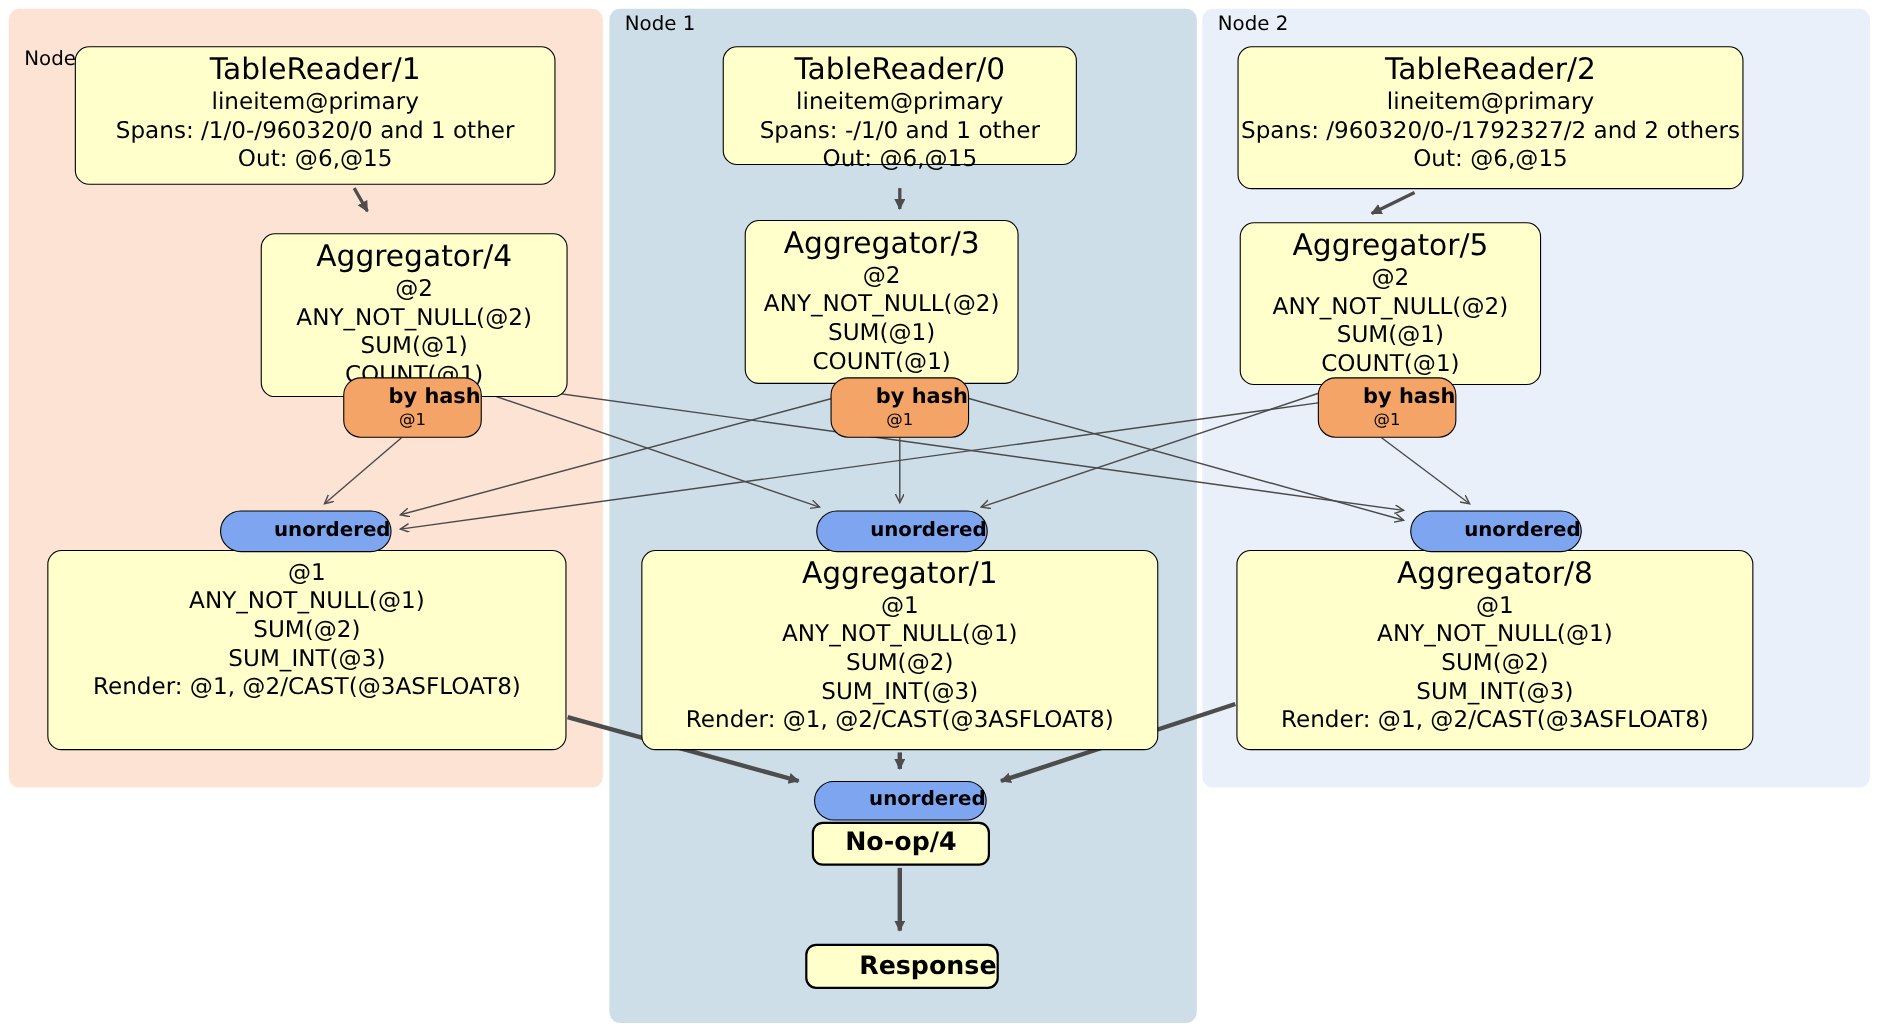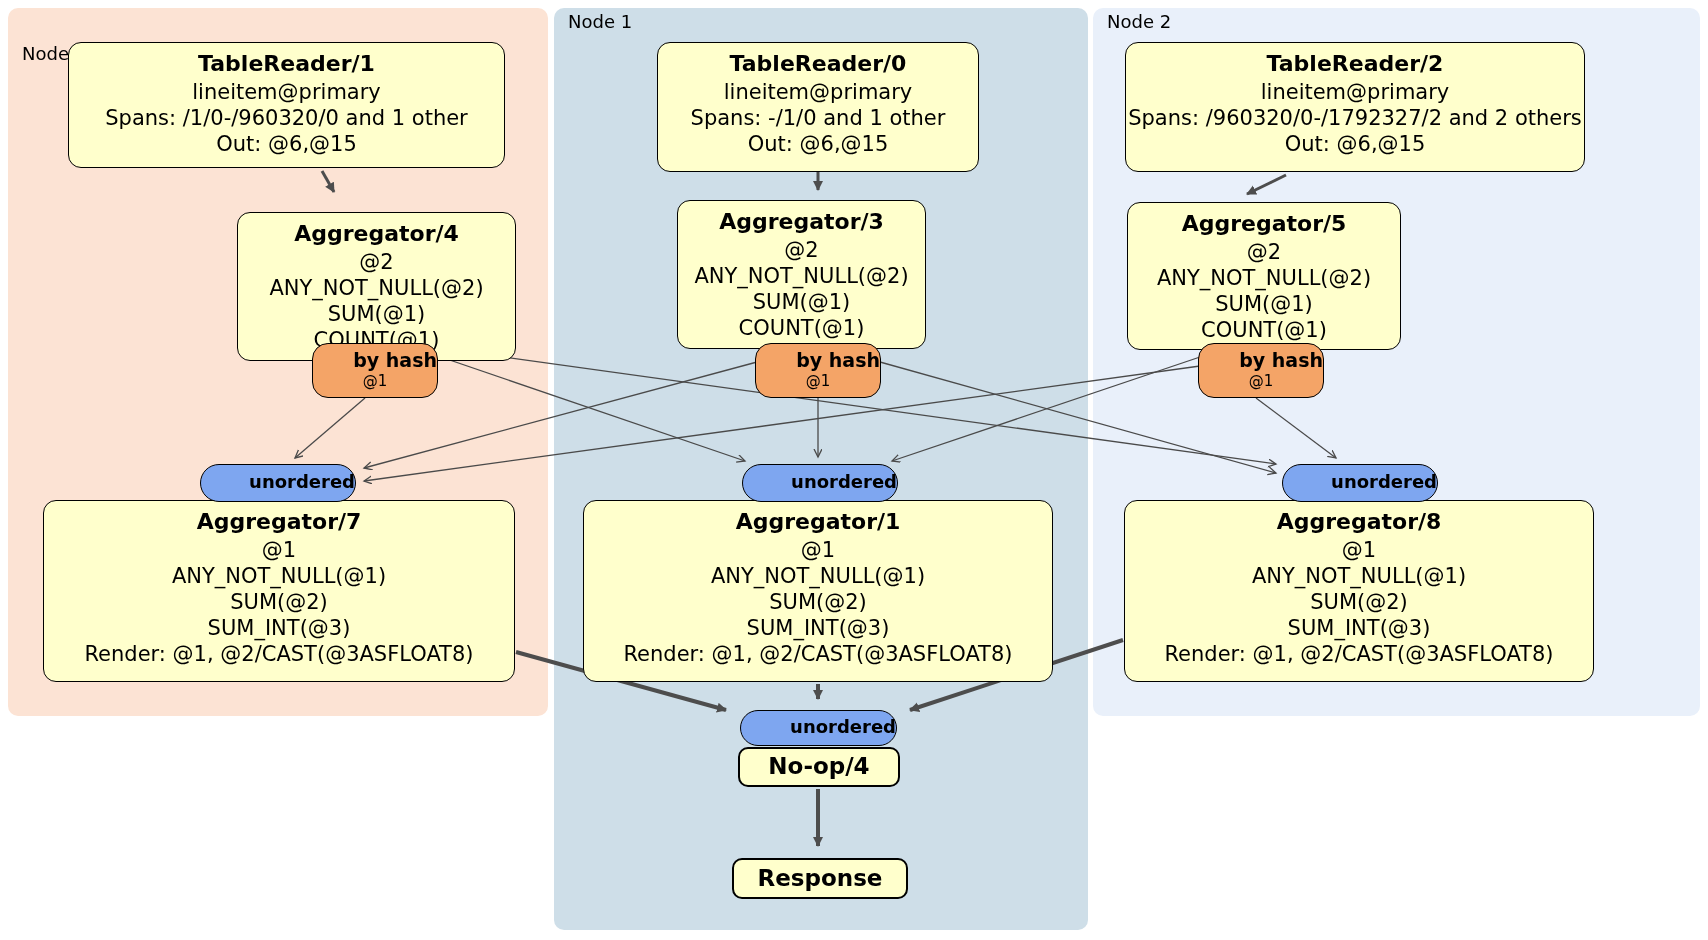--- a/index.html
+++ b/index.html
@@ -12,21 +12,21 @@
   .panel.n3{background:var(--panel_node3);}
   .panel.n1{background:var(--panel_node1);}
   .panel.n2{background:var(--panel_node2);}
   .nlabel{position:absolute;z-index:1;font-size:18px;line-height:22px;color:#000;}
   #edges{position:absolute;left:0;top:0;z-index:1;}
   .box{
     position:absolute;z-index:2;background:var(--box_fill);
     border:1.5px solid #000;border-radius:13px;text-align:center;
     padding-top:6px;box-sizing:border-box;
   }
-  .box-title{font-weight:bold;font-size:22px;line-height:30px;white-space:nowrap;}
+  .box-title{font-weight:normal;font-size:27px;line-height:30px;white-space:nowrap;}
   .box-line{font-size:21px;line-height:26px;white-space:nowrap;}
   .smallbox{
     position:absolute;z-index:3;background:var(--box_fill);
     border:2px solid #000;border-radius:10px;text-align:center;
     box-sizing:border-box;font-weight:bold;font-size:23px;
   }
   .sync{
     position:absolute;z-index:3;background:var(--sync_fill);
     border:1.8px solid #000;border-radius:19px;text-align:right;
     box-sizing:border-box;font-weight:bold;font-size:18px;line-height:33px;
@@ -99,29 +99,28 @@
   </div>
 
   <div class="router" style="left:312px;top:343px;width:126px;height:55px;">
     <div class="router-label">by hash</div>
     <div class="router-key">@1</div>
   </div>
 
   <div class="sync" style="left:200px;top:464px;width:156px;height:38px;">unordered</div>
 
   <div class="box" style="left:43px;top:500px;width:472px;height:182px;">
-    <div class="box-title">Aggregator/7</div>
     <div class="box-line">@1</div>
     <div class="box-line">ANY_NOT_NULL(@1)</div>
     <div class="box-line">SUM(@2)</div>
     <div class="box-line">SUM_INT(@3)</div>
     <div class="box-line">Render: @1, @2/CAST(@3ASFLOAT8)</div>
   </div>
 
-  <div class="box" style="left:657px;top:42px;width:322px;height:130px;padding-left:2px;padding-right:2px;">
+  <div class="box" style="left:657px;top:42px;width:322px;height:108px;padding-left:2px;padding-right:2px;">
     <div class="box-title">TableReader/0</div>
     <div class="box-line">lineitem@primary</div>
     <div class="box-line">Spans: -/1/0 and 1 other</div>
     <div class="box-line">Out: @6,@15</div>
   </div>
 
   <div class="box" style="left:677px;top:200px;width:249px;height:149px;">
     <div class="box-title">Aggregator/3</div>
     <div class="box-line">@2</div>
     <div class="box-line">ANY_NOT_NULL(@2)</div>
@@ -142,21 +141,21 @@
     <div class="box-line">ANY_NOT_NULL(@1)</div>
     <div class="box-line">SUM(@2)</div>
     <div class="box-line">SUM_INT(@3)</div>
     <div class="box-line">Render: @1, @2/CAST(@3ASFLOAT8)</div>
   </div>
 
   <div class="sync" style="left:740px;top:710px;width:157px;height:36px;line-height:31px;">unordered</div>
 
   <div class="smallbox" style="left:738px;top:747px;width:162px;height:40px;line-height:35px;">No-op/4</div>
 
-  <div class="smallbox" style="left:732px;top:858px;width:176px;height:41px;line-height:36px;">Response</div>
+  <div class="smallbox" style="left:732px;top:858px;width:176px;height:41px;line-height:36px;text-align:right;">Response</div>
 
   <div class="box" style="left:1125px;top:42px;width:460px;height:130px;">
     <div class="box-title">TableReader/2</div>
     <div class="box-line">lineitem@primary</div>
     <div class="box-line">Spans: /960320/0-/1792327/2 and 2 others</div>
     <div class="box-line">Out: @6,@15</div>
   </div>
 
   <div class="box" style="left:1127px;top:202px;width:274px;height:148px;">
     <div class="box-title">Aggregator/5</div>

